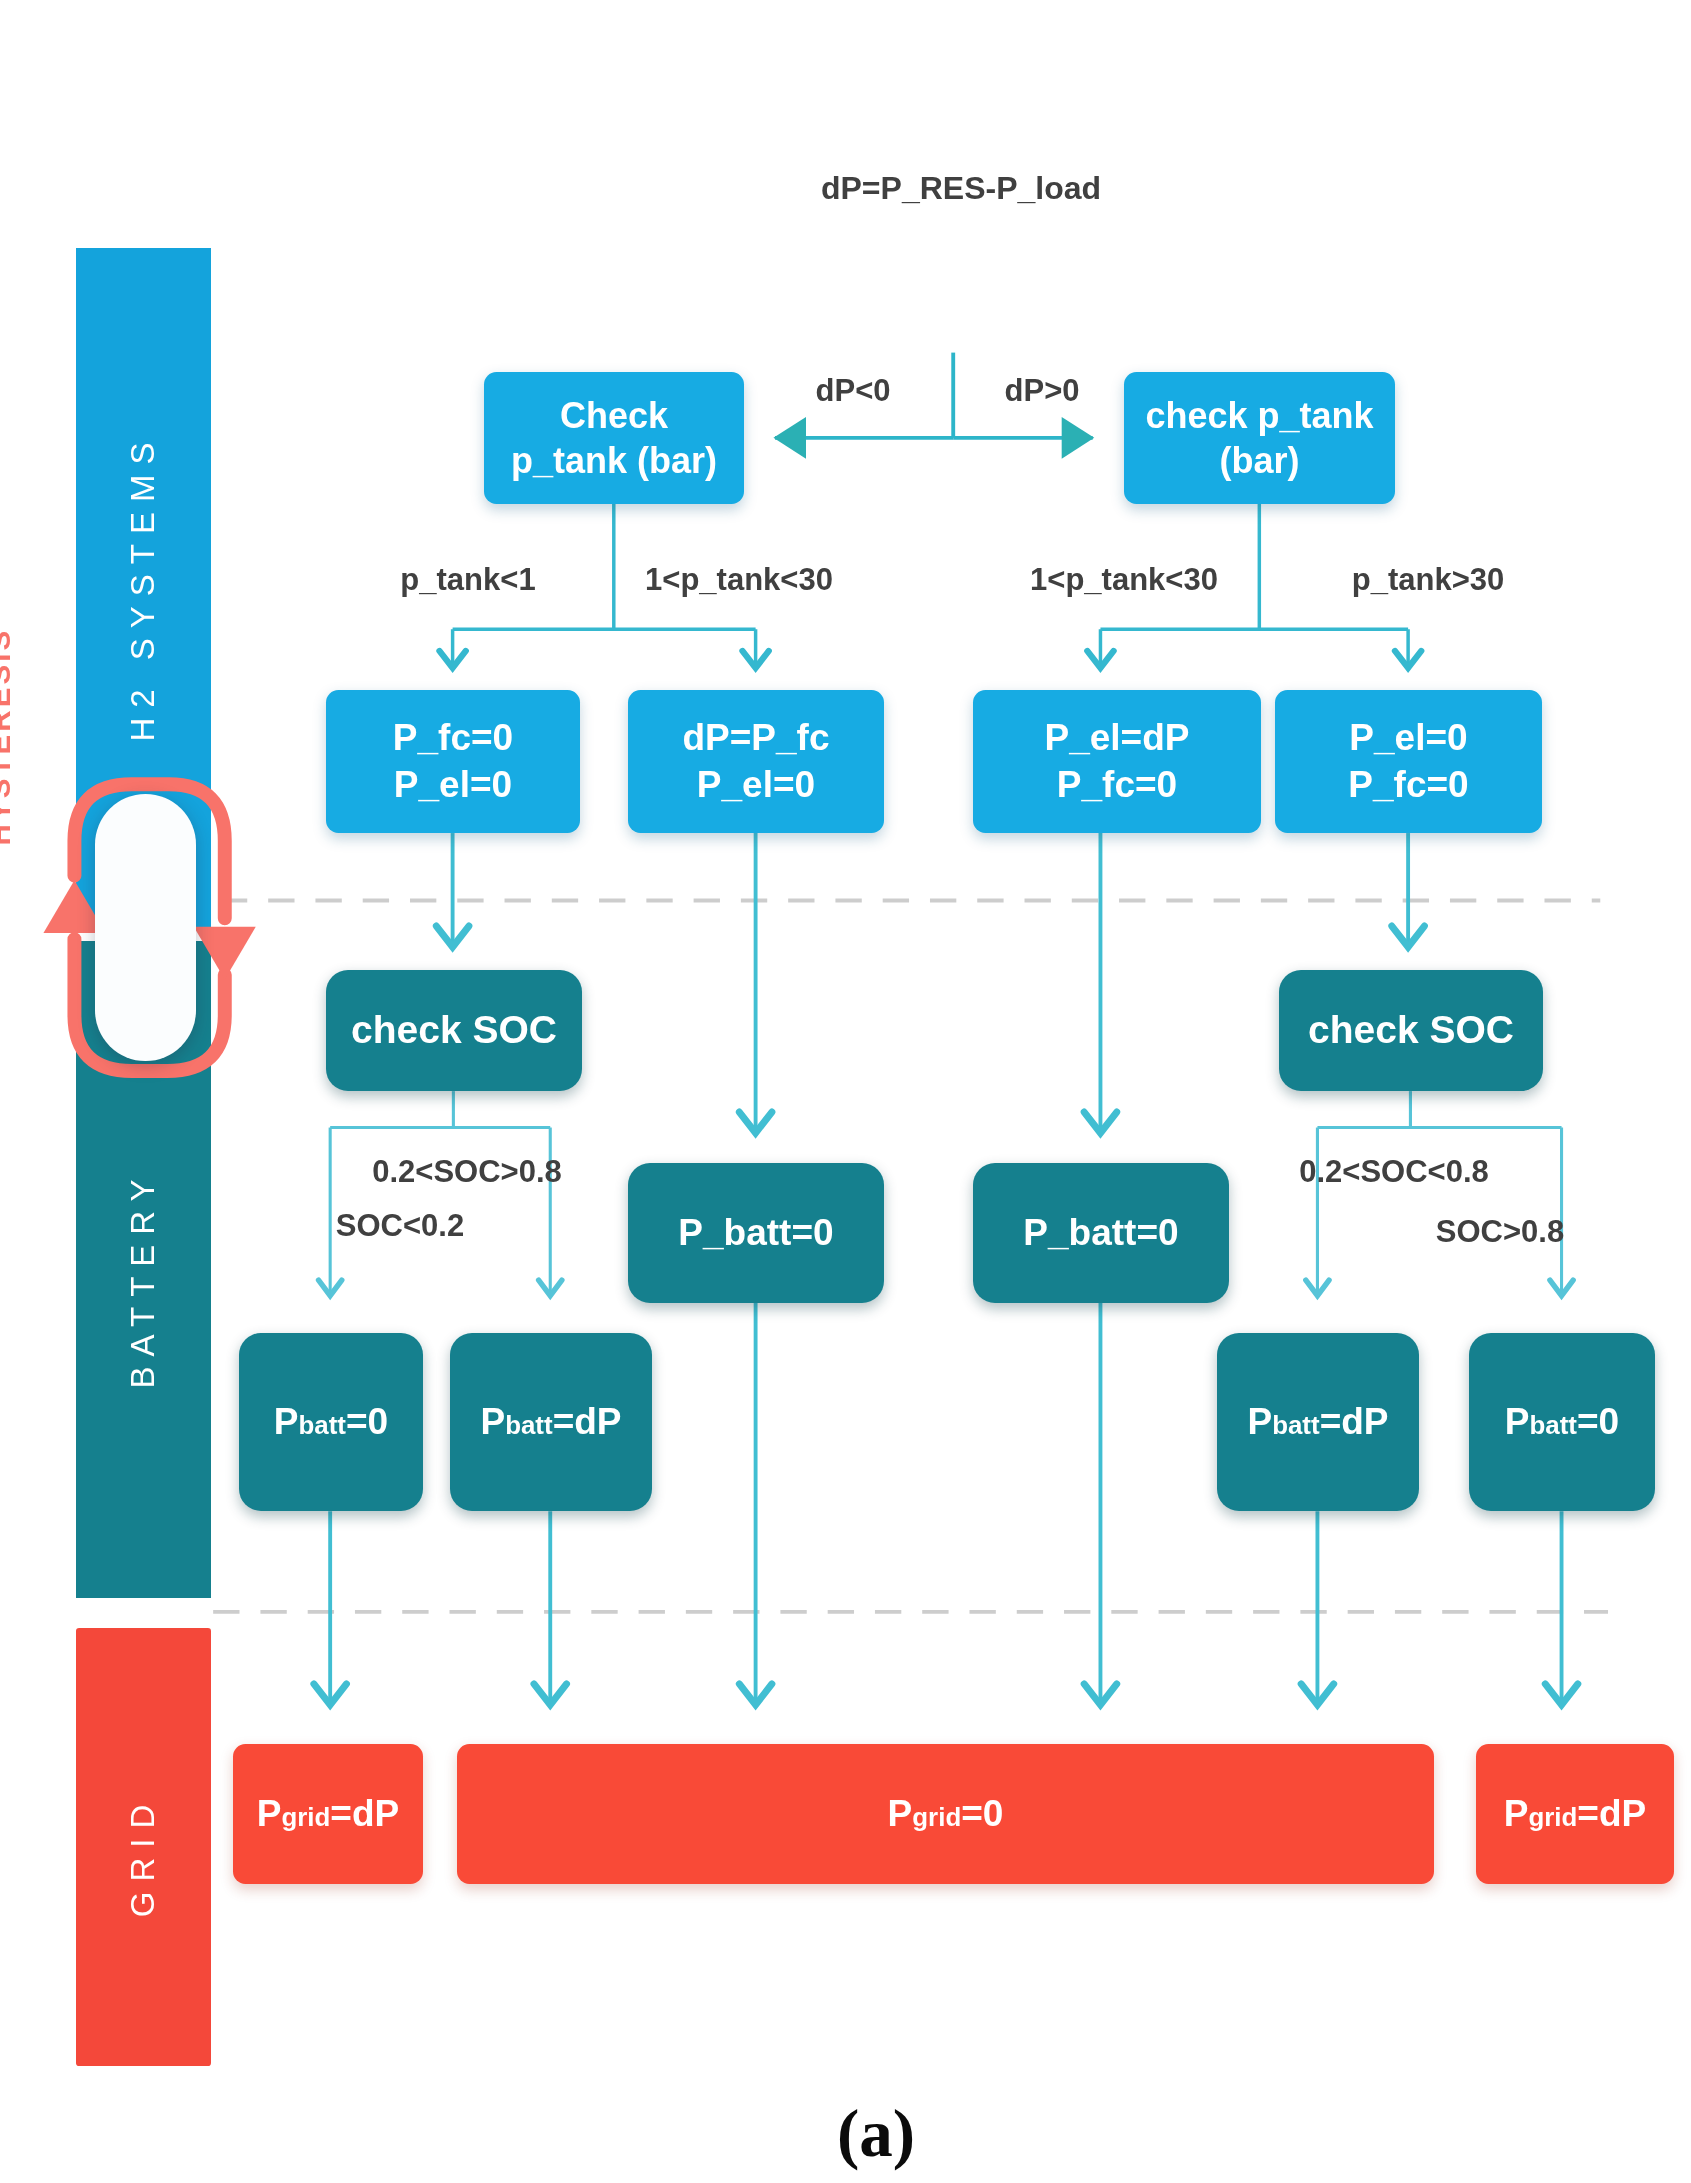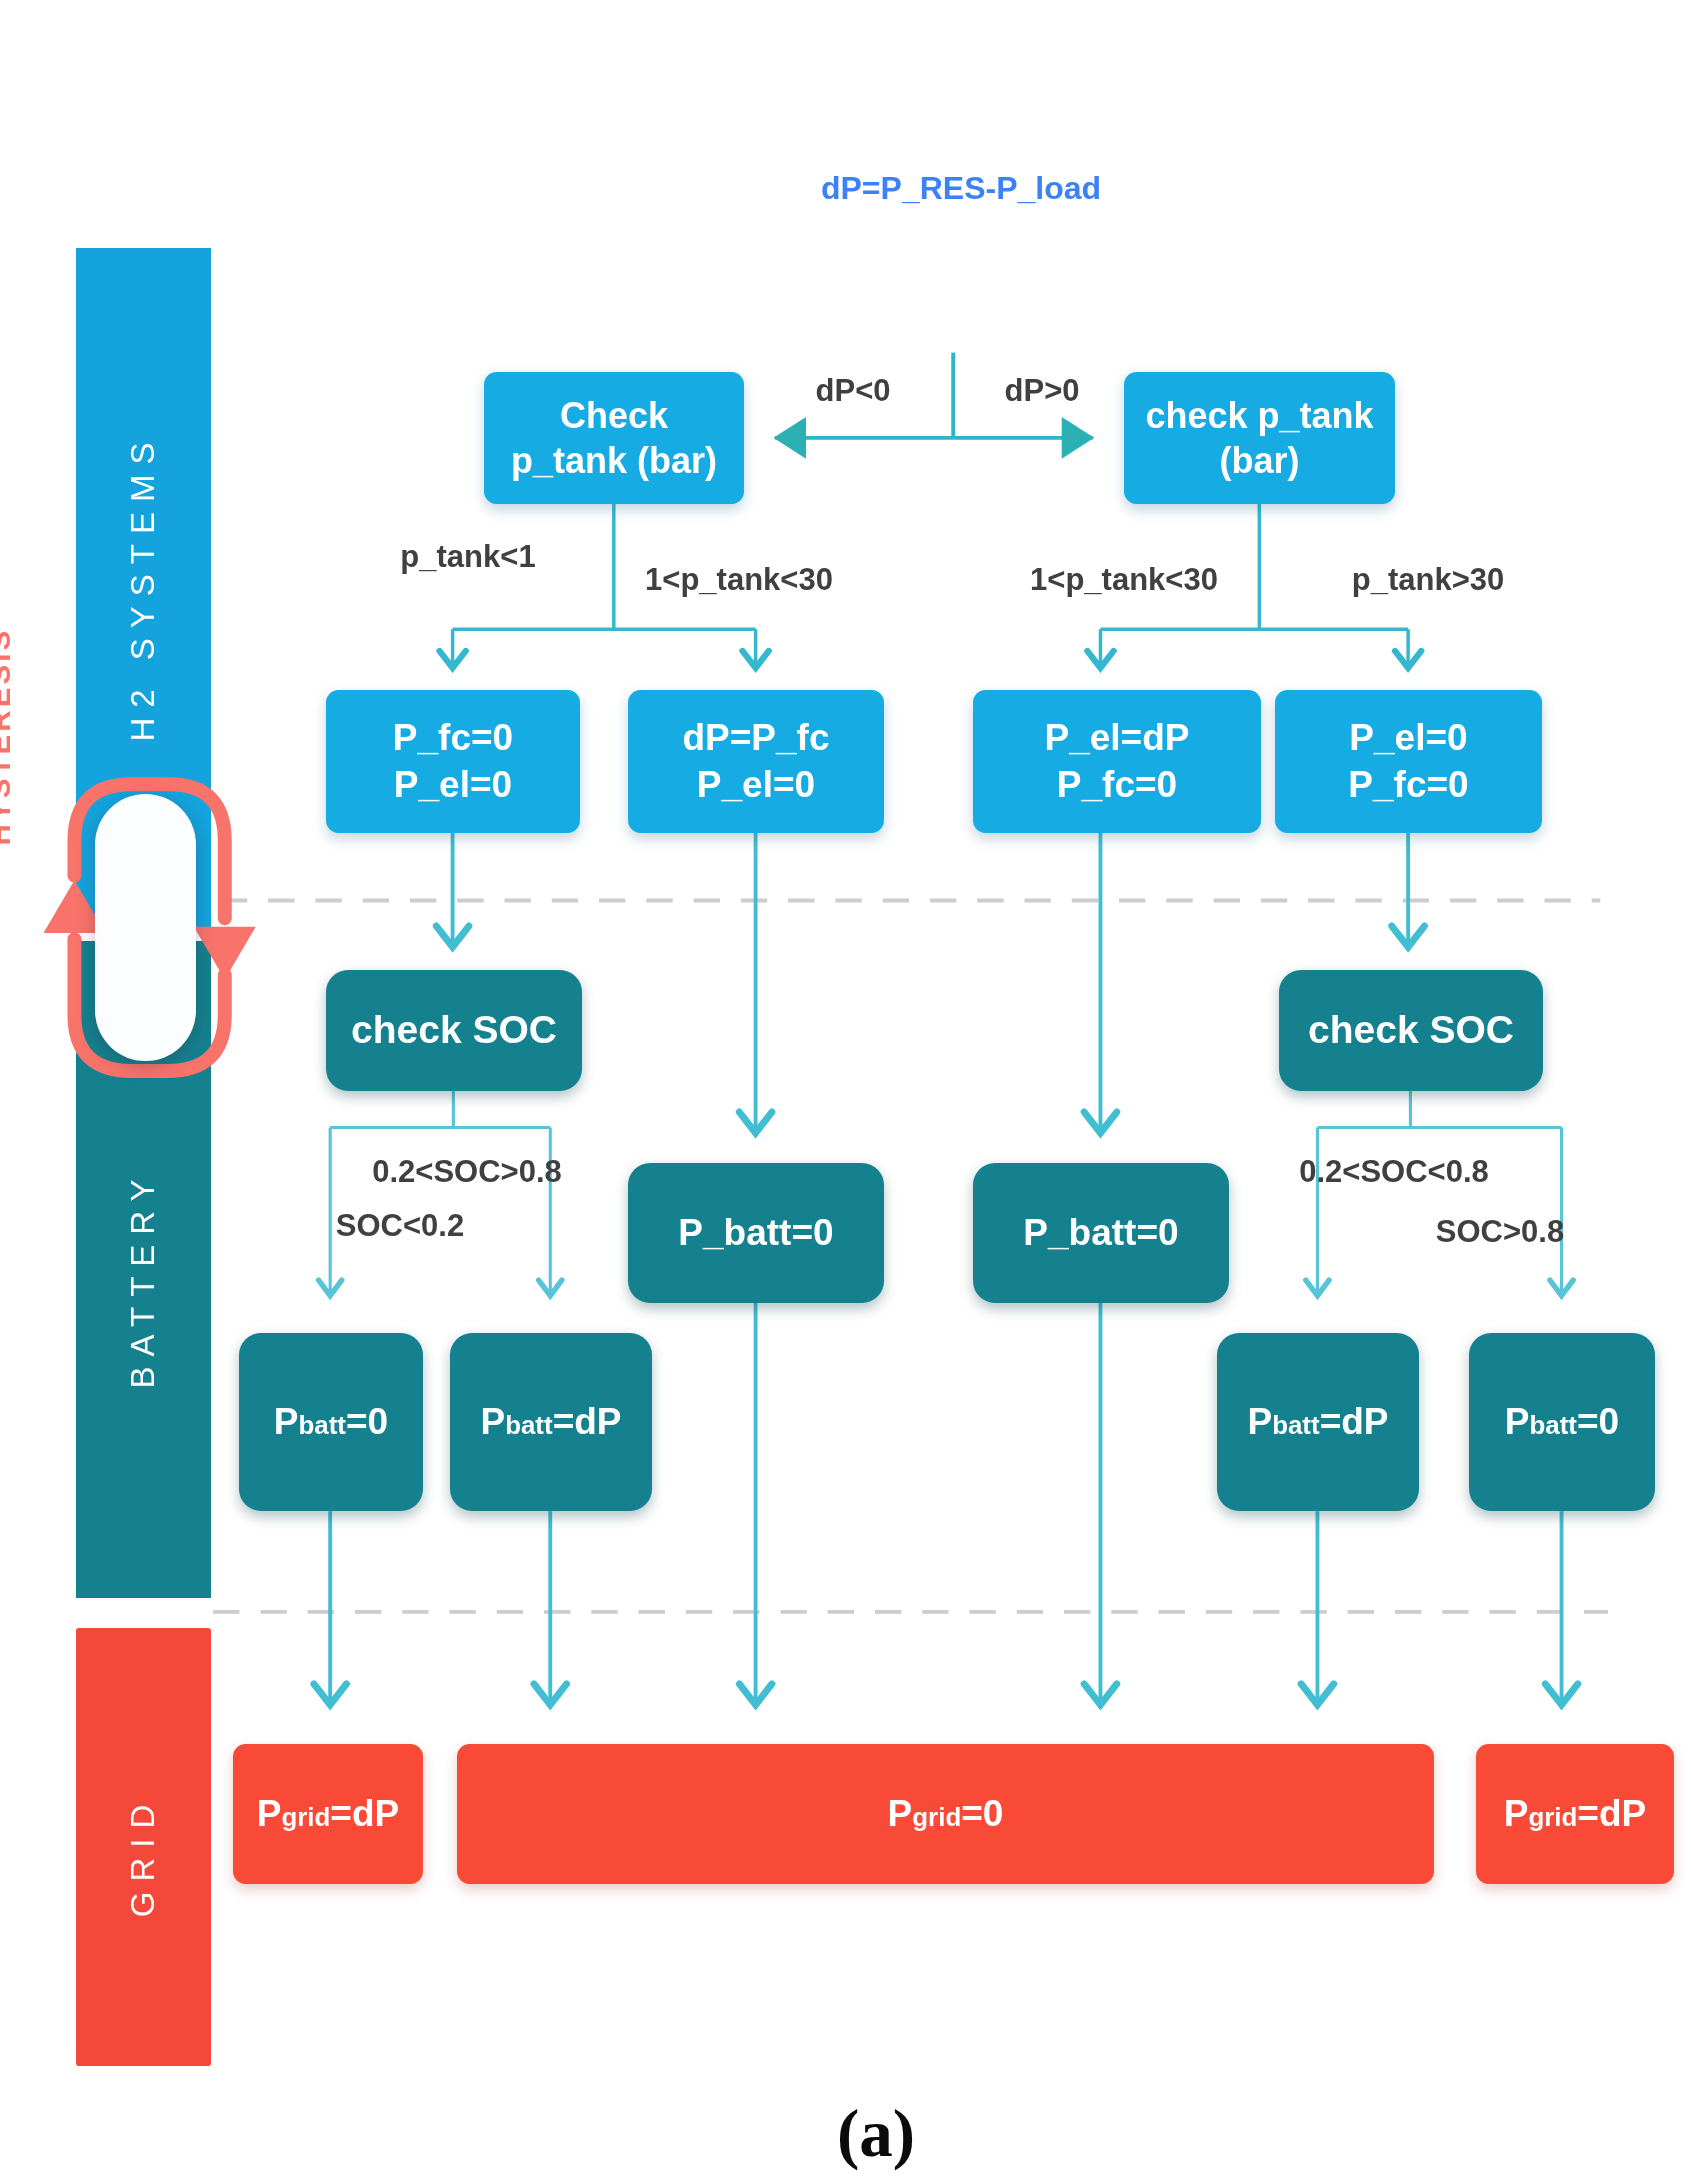--- a/index.html
+++ b/index.html
@@ -14,21 +14,21 @@
   
   .title{
     font-family:"Liberation Serif",serif;
     color:#1d2a4e;
     font-size:76px;
     white-space:nowrap;
     transform:translate(-50%,-50%);
     z-index:6;
   }
   .formula{
-    color:#3b82f6;
+    color:#404040;
     font-size:32px;
     font-weight:bold;
     white-space:nowrap;
     transform:translate(-50%,-50%);
     z-index:6;
   }
   .caption{
     font-family:"Liberation Serif",serif;
     color:#0b0b0b;
     font-size:67px;
@@ -290,21 +290,21 @@
   <div class="node red" style="left:1476px;top:1744px;width:198px;height:140px;font-size:37px">
     <span class="eq">
         <span>P</span>
         <span class="sub">grid</span>
         <span>=dP</span>
       </span>
   </div>
 
   <div class="elabel" style="left:853px;top:391px">dP&lt;0</div>
   <div class="elabel" style="left:1042px;top:391px">dP&gt;0</div>
-  <div class="elabel" style="left:468px;top:557px">p_tank&lt;1</div>
+  <div class="elabel" style="left:468px;top:580px">p_tank&lt;1</div>
   <div class="elabel" style="left:739px;top:580px">1&lt;p_tank&lt;30</div>
   <div class="elabel" style="left:1124px;top:580px">1&lt;p_tank&lt;30</div>
   <div class="elabel" style="left:1428px;top:580px">p_tank&gt;30</div>
   <div class="elabel" style="left:467px;top:1172px">0.2&lt;SOC&gt;0.8</div>
   <div class="elabel" style="left:400px;top:1226px">SOC&lt;0.2</div>
   <div class="elabel" style="left:1394px;top:1172px">0.2&lt;SOC&lt;0.8</div>
   <div class="elabel" style="left:1500px;top:1232px">SOC&gt;0.8</div>
 
   <div class="abs caption" style="left:876px;top:2133px">(a)</div>
 

